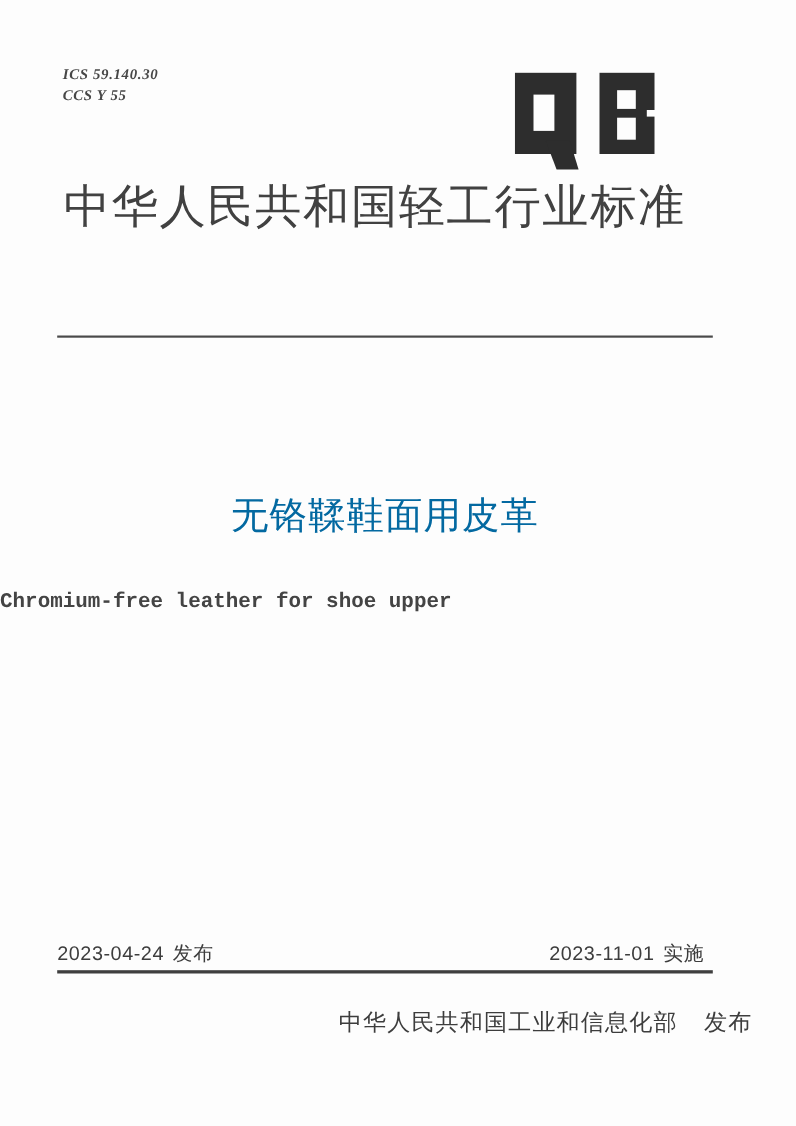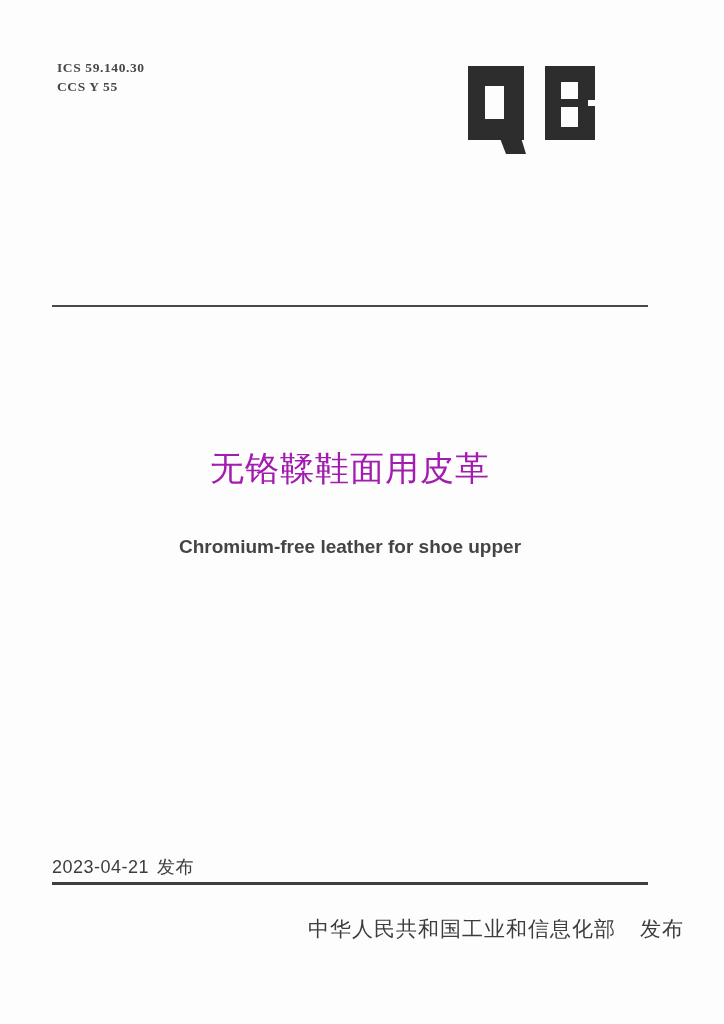--- a/index.html
+++ b/index.html
@@ -20,20 +20,21 @@
   .ics-block {
     position: absolute;
     left: 57px;
     top: 58px;
     font-family: "Liberation Serif", serif;
     font-weight: bold;
     font-size: 13.5px;
     line-height: 19px;
     letter-spacing: 0.6px;
     color: #474747;
+    font-style: italic;
   }
   
   .qb-logo {
     position: absolute;
     left: 468px;
     top: 66px;
     width: 128px;
     height: 90px;
   }
   .qb-logo svg { display: block; }
@@ -82,29 +83,28 @@
     position: absolute;
     left: 0;
     right: 24px;
     top: 446px;
     margin: 0;
     text-align: center;
     font-family: "Liberation Sans", sans-serif;
     font-weight: normal;
     font-size: 34px;
     letter-spacing: 1px;
-    color: #a21caf;
+    color: #0369a1;
   }
   .title-en {
     position: absolute;
     left: 0;
     right: 24px;
     top: 536px;
-    text-align: center;
-    font-family: Liberation Sans, sans-serif;
+    font-family: Liberation Mono, monospace;
     font-weight: bold;
     font-size: 19px;
     color: #444444;
   }
   
   .date-left {
     position: absolute;
     left: 52px;
     top: 855px;
     font-size: 18px;
@@ -157,32 +157,36 @@
       <rect x="17" y="20" width="19" height="33" fill="#fdfdfd"></rect>
 
       <rect x="77" y="0" width="50" height="74" fill="#2d2d2d"></rect>
       <rect x="93" y="16" width="17" height="17" fill="#fdfdfd"></rect>
       <rect x="93" y="41" width="17" height="20" fill="#fdfdfd"></rect>
       <rect x="120" y="34" width="8" height="6" fill="#fdfdfd"></rect>
     </svg>
     <span class="sr-only">QB</span>
   </div>
 
+  <h1 class="std-category">中华人民共和国轻工行业标准</h1>
 
 
   <div class="rule rule-top"></div>
 
   <h2 class="title-zh">无铬鞣鞋面用皮革</h2>
 
   <div class="title-en">Chromium-free leather for shoe upper</div>
 
   <div class="date-left">
-    <span>2023-04-21</span><span class="date-label">发布</span>
+    <span>2023-04-24</span><span class="date-label">发布</span>
   </div>
 
+  <div class="date-right">
+    <span>2023-11-01</span><span class="date-label">实施</span>
+  </div>
 
   <div class="rule rule-bottom"></div>
 
   <div class="publisher">
     <span>中华人民共和国工业和信息化部</span><span class="gap"></span><span>发布</span>
   </div>
 
 </div>
 
 </body></html>

